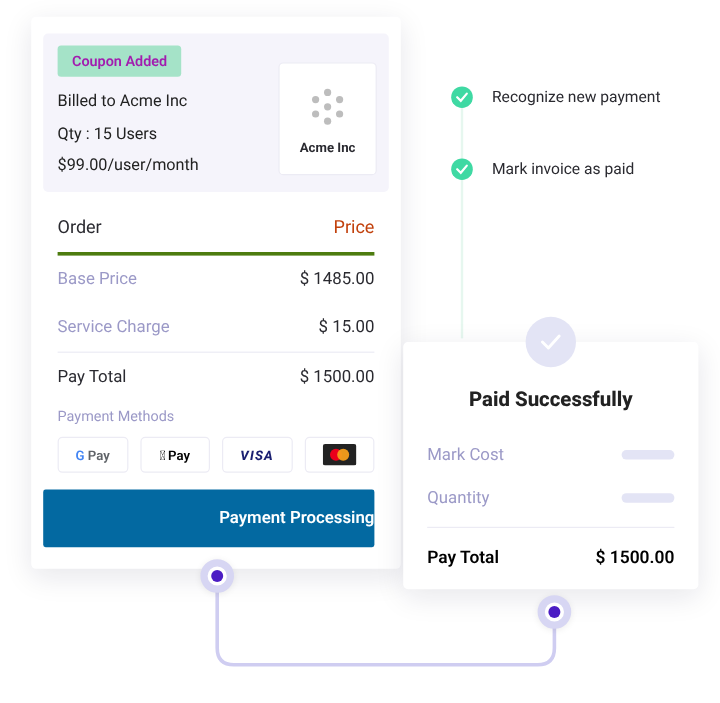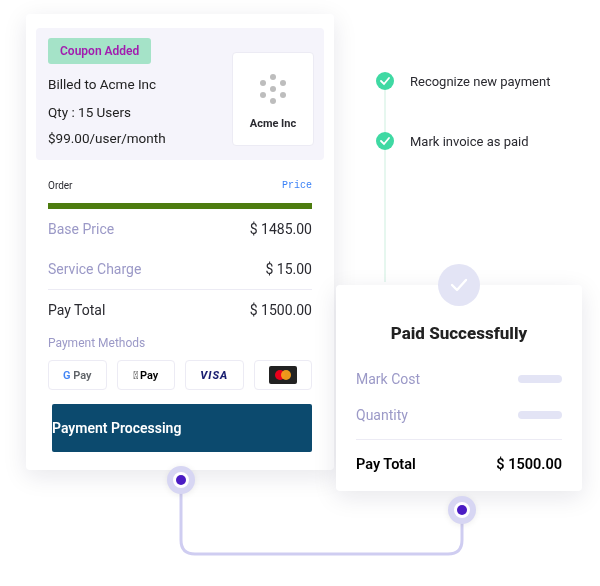--- a/index.html
+++ b/index.html
@@ -49,46 +49,46 @@
       border-radius: 4px;
       display: flex; flex-direction: column;
       align-items: center; justify-content: center;
       gap: 8px;
     }
     .company-logo { width: 40px; height: 40px; }
     .company-name { font-size: 11px; font-weight: 700; color: #2a2a30; }
 
     .order-table { padding: 8px 22px 0 22px; }
     .ot-row { display: flex; justify-content: space-between; padding: 12px 0; }
-    .ot-header { color: #2a2a30; font-size: 10px; border-bottom: 6px solid #4d7c0f; }
-    .ot-header .ot-right { color: #3b82f6; font-family: Liberation Mono, monospace; }
+    .ot-header { color: #2a2a30; font-size: 15px; border-bottom: 3px solid #4d7c0f; }
+    .ot-header .ot-right { color: #c2410c; }
     .ot-body .ot-left { color: #9b99c7; font-size: 14px; }
     .ot-body .ot-right { color: #2a2a30; font-size: 14px; }
     .ot-total { font-size: 14px; color: #2a2a30; border-top: 1px solid #ecebf4; }
     .ot-total .ot-right { color: #2a2a30; }
 
     .pm-label { color: #9b99c7; font-size: 12px; padding: 6px 22px 10px 22px; }
     .pm-row { display: flex; gap: 10px; padding: 0 22px 14px 22px; }
     .pm-card {
       flex: 1; height: 30px;
       border: 1px solid #ecebf4; border-radius: 4px;
       display: flex; align-items: center; justify-content: center;
       font-size: 11px; font-weight: 600;
       cursor: pointer;
     }
     .gpay .g1{color:#4285F4}
     .apay::before { content: "\F8FF"; margin-right: 2px; font-weight: 400; }
     .visa { color: #1a1f71; font-weight: 800; letter-spacing: 1px; font-style: italic; }
     .mc svg { display: block; }
 
     .pay-button {
-      margin: 0 22px 18px 26px;
-      background: #0c4a6e;
+      margin: 0 22px 18px 10px;
+      background: #0369a1;
       color: #fff;
-      text-align: left;
+      text-align: right;
       padding: 16px 0;
       font-size: 14px;
       font-weight: 600;
       border-radius: 2px;
       cursor: pointer;
     }
 
     
     .timeline {
       position: absolute;

